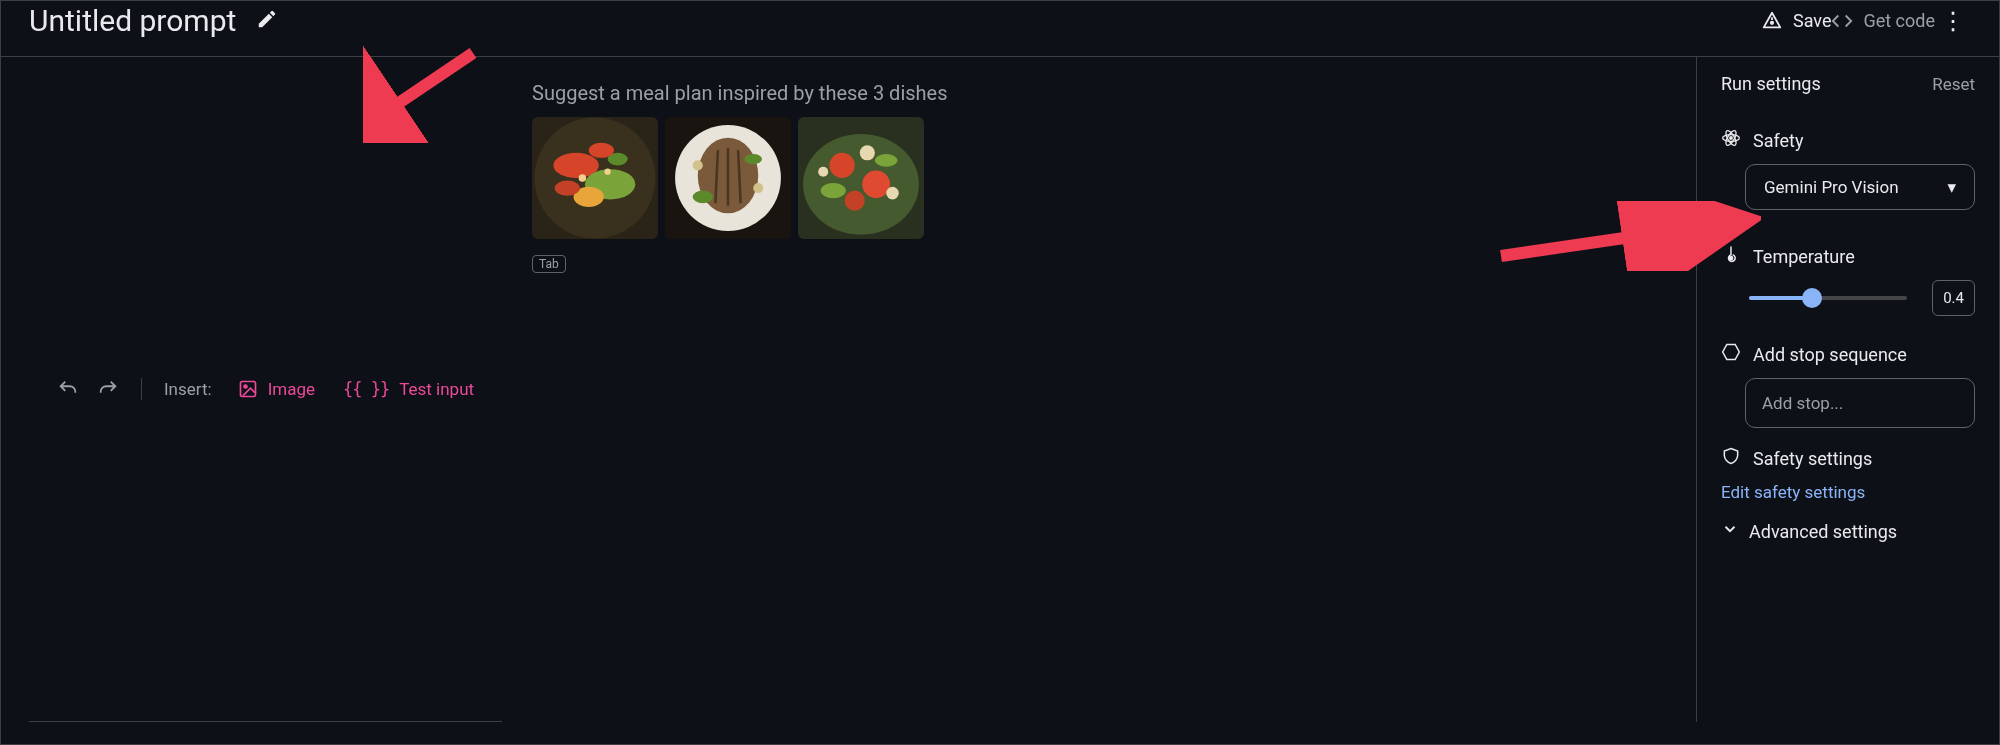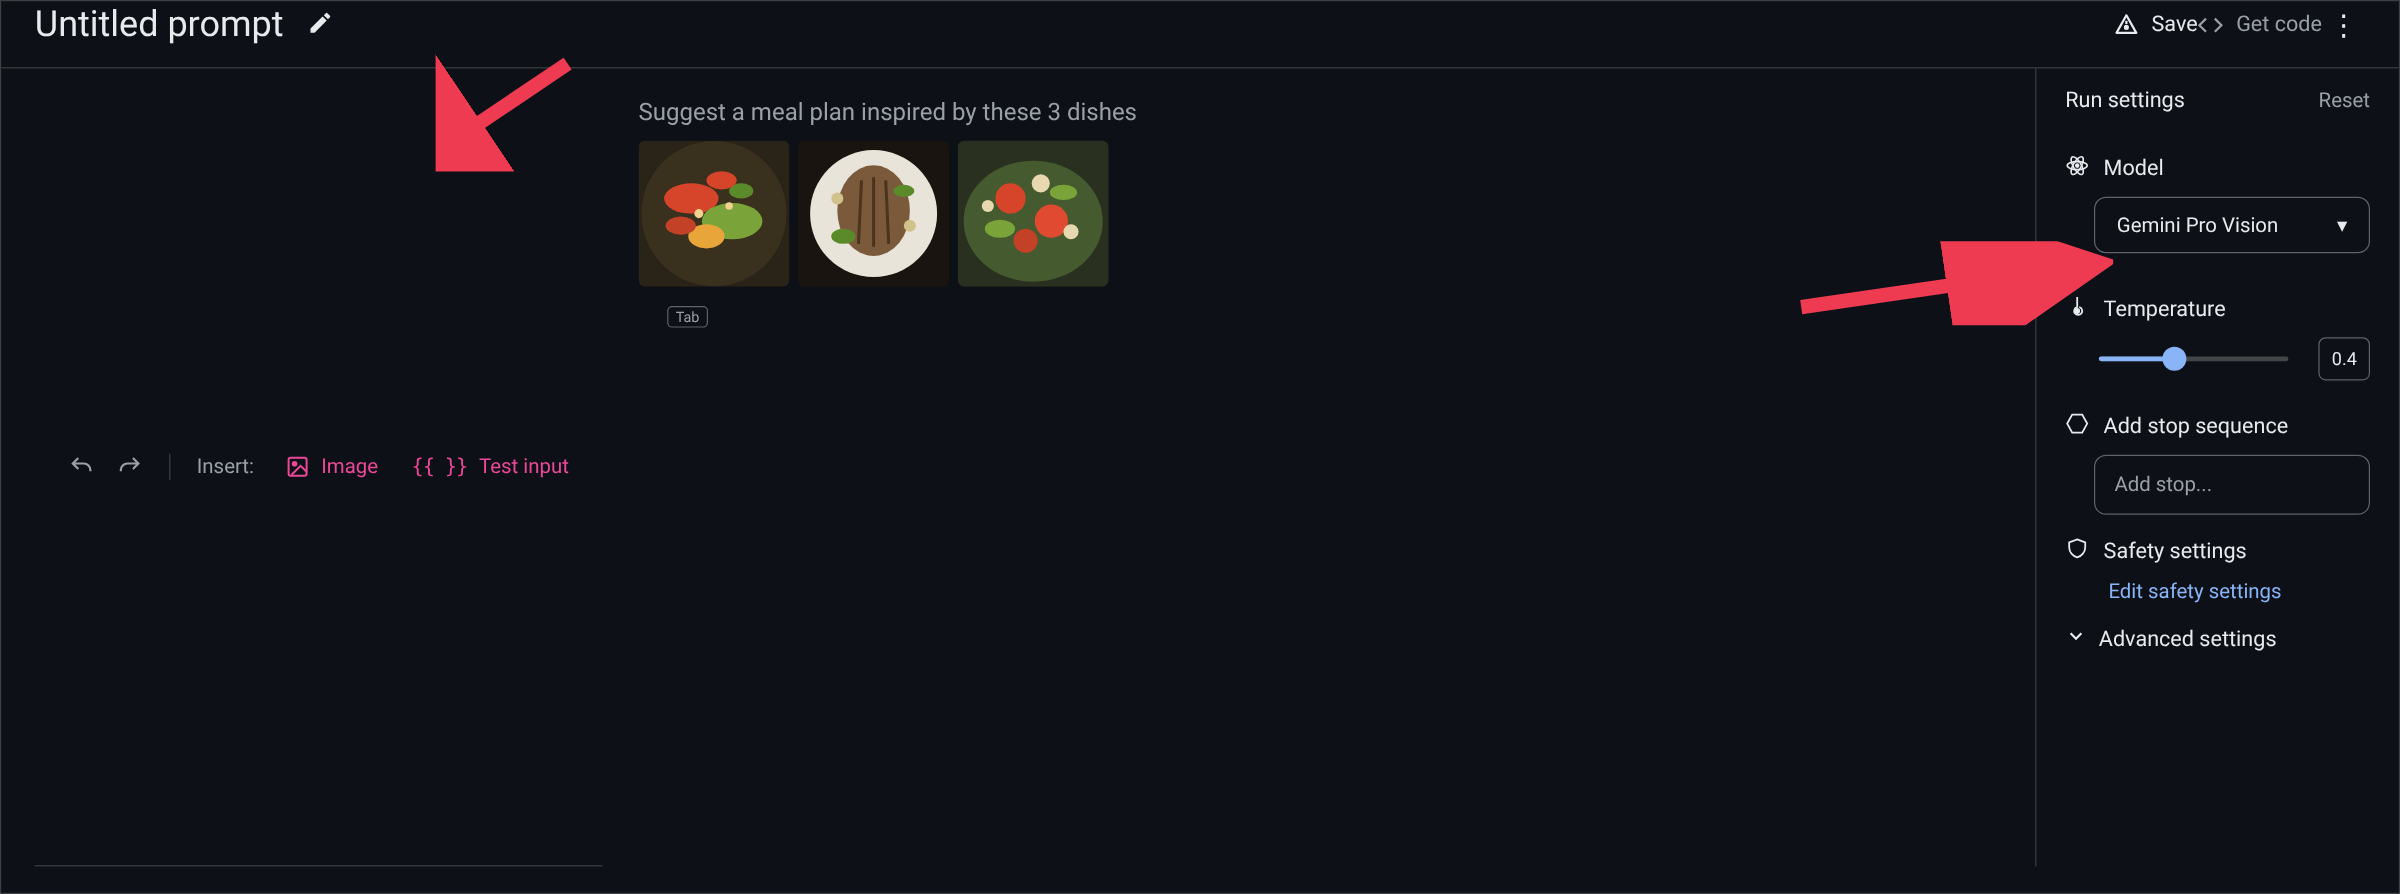--- a/index.html
+++ b/index.html
@@ -129,21 +129,20 @@
       overflow: hidden;
       position: relative;
     }
     .tab-pill {
       display: inline-block;
       border: 1px solid #5f6368;
       border-radius: 4px;
       padding: 1px 6px;
       font-size: 12px;
       color: #9aa0a6;
-      margin-left: 24px;
     }
 
     
     .sidebar {
       width: 302px;
       padding: 16px 24px;
       display: flex;
       flex-direction: column;
       gap: 18px;
     }
@@ -235,21 +234,20 @@
       font-size: 17px;
       color: #9aa0a6;
       background: transparent;
       margin-left: 24px;
       cursor: text;
     }
     .safety-link {
       color: #8ab4f8;
       font-size: 17px;
       cursor: pointer;
-      margin-left: 36px;
     }
     .adv-row {
       display: flex;
       align-items: center;
       gap: 10px;
       cursor: pointer;
     }
 
     
     .arrow1 {
@@ -391,21 +389,21 @@
     <div>
       <div class="field-row">
         <span>
           <svg width="20" height="20" viewBox="0 0 24 24" fill="none" stroke="#e8eaed" stroke-width="1.6">
               <ellipse cx="12" cy="12" rx="10" ry="4"></ellipse>
               <ellipse cx="12" cy="12" rx="10" ry="4" transform="rotate(60 12 12)"></ellipse>
               <ellipse cx="12" cy="12" rx="10" ry="4" transform="rotate(-60 12 12)"></ellipse>
               <circle cx="12" cy="12" r="1.5" fill="#e8eaed"></circle>
             </svg>
         </span>
-        <span class="field-label">Model</span>
+        <span class="field-label">Safety</span>
       </div>
       <div class="dropdown">
         <span>Gemini Pro Vision</span>
         <span>▾</span>
       </div>
     </div>
 
     <div>
       <div class="field-row">
         <span>

